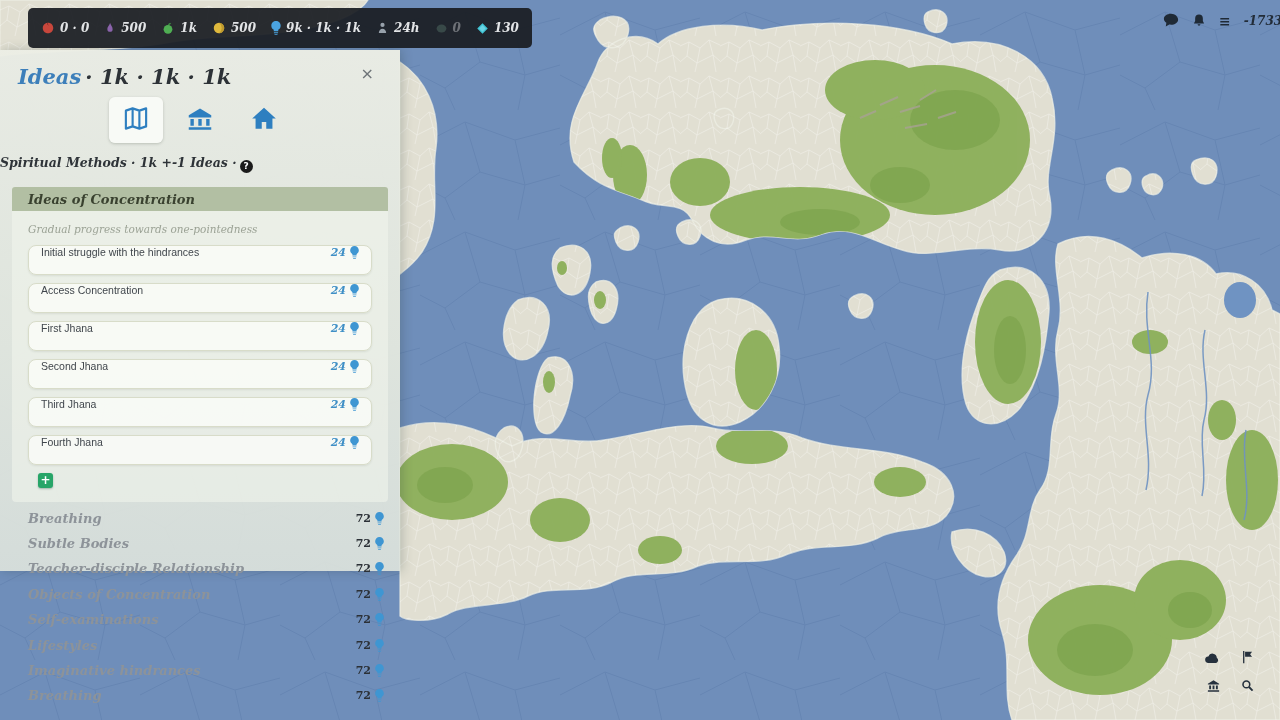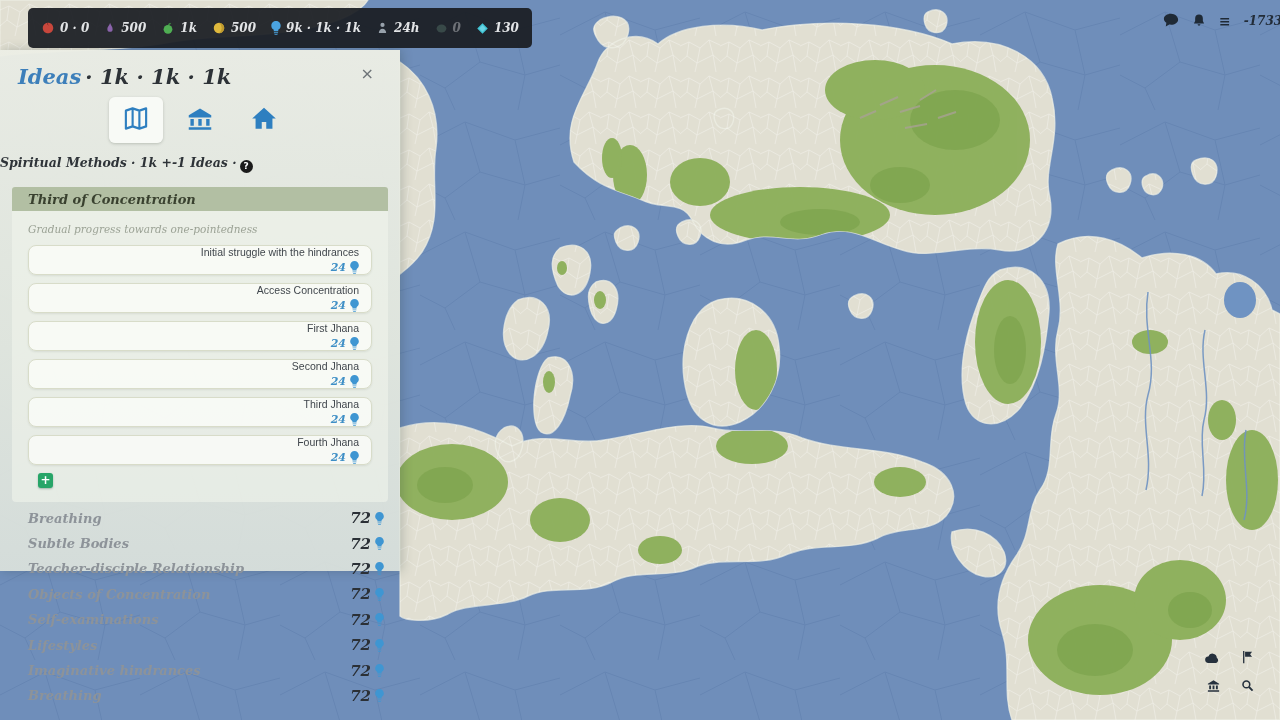--- a/index.html
+++ b/index.html
@@ -21,31 +21,31 @@
   .tab { width:54px; height:46px; display:flex; align-items:center; justify-content:center; border-radius:6px; cursor:pointer; }
   .tab.active { background:rgba(250,251,247,.92); box-shadow:0 1px 3px rgba(60,70,60,.25); }
   .tab svg { width:30px; height:27px; }
   .subheader { margin-top:12px; text-align:left; font-size:12.5px; font-weight:bold; font-style:italic; color:#2e3338; }
   .q-icon { display:inline-flex; width:13px; height:13px; border-radius:50%; background:#1b1b1b; color:#fff; font-family:"DejaVu Sans",sans-serif; font-size:9px; font-weight:bold; font-style:normal; align-items:center; justify-content:center; vertical-align:-2px; margin-left:3px; }
 
   .section { margin:14px 12px 0 12px; background:rgba(242,246,236,.55); border-radius:4px; padding-bottom:4px; }
   .section-band { background:#b2bfa3; border-radius:3px 3px 0 0; padding:5px 16px 4px; font-size:13px; font-weight:bold; font-style:italic; color:#39412f; }
   .section-sub { margin:12px 16px 0; font-size:10.5px; font-style:italic; color:#9ba295; }
   .idea-items { padding:10px 16px 0; }
-  .idea-item { height:30px; margin-bottom:8px; background:rgba(252,253,249,.75); border:1px solid #d8dcc9; border-radius:8px; display:flex; align-items:flex-end; justify-content:space-between; padding:0 12px; box-shadow:0 1px 2px rgba(90,100,80,.12); cursor:pointer;flex-direction:column; }
+  .idea-item { height:30px; margin-bottom:8px; background:rgba(252,253,249,.75); border:1px solid #d8dcc9; border-radius:8px; display:flex; align-items:flex-start; justify-content:space-between; padding:0 12px; box-shadow:0 1px 2px rgba(90,100,80,.12); cursor:pointer; }
   .idea-label { font-family:"Liberation Sans",sans-serif; font-size:10.5px; color:#40464c; }
   .valwrap { display:flex; align-items:center; gap:4px; }
   .idea-val { font-size:11px; font-weight:bold; font-style:italic; color:#3f8fc6; }
   .bulb { width:9px; height:13px; }
   .add-btn { margin:4px 0 10px 26px; width:15px; height:15px; background:#27a568; border-radius:3px; color:#fff; font-family:"DejaVu Sans",sans-serif; font-size:12px; font-weight:bold; display:flex; align-items:center; justify-content:center; line-height:1; cursor:pointer; box-shadow:0 1px 2px rgba(0,60,40,.3); }
 
   .cats { margin-top:4px; }
   .cat-row { height:25.4px; display:flex; align-items:center; justify-content:space-between; padding:0 16px 0 28px; cursor:pointer; }
   .cat-label { font-size:13px; font-weight:bold; font-style:italic; color:#8d9399; }
-  .cat-val { font-size:15px; font-weight:bold; font-style:italic; color:#2b3036; }
+  .cat-val { font-size:11px; font-weight:bold; color:#2b3036; }
 
   
   .top-bar { position:absolute; left:28px; top:8px; height:40px; display:flex; align-items:center; gap:15px; background:rgba(26,29,34,.93); border-radius:5px; padding:0 13px; }
   .res { display:flex; align-items:center; gap:5px; }
   .res-val { font-size:12px; font-weight:bold; font-style:italic; color:#e2e4e6; white-space:nowrap; }
   .res svg { display:block; }
   .res.dim { opacity:.4; }
 
   
   .hud-tr { position:absolute; left:1163px; top:13px; display:flex; align-items:center; gap:13px; color:#1f2a36; }
@@ -175,21 +175,21 @@
           </svg>
         </span>
       </div>
     </div>
 
     <div class="subheader">
       <span>Spiritual Methods · 1k +-1 Ideas ·</span><span class="q-icon">?</span>
     </div>
 
     <div class="section">
-      <div class="section-band">Third of Concentration</div>
+      <div class="section-band">Ideas of Concentration</div>
       <div class="section-sub">Gradual progress towards one-pointedness</div>
       <div class="idea-items">
         <div class="idea-item">
           <span class="idea-label">Initial struggle with the hindrances</span>
           <span class="valwrap">
               <span class="idea-val">24</span>
               <svg class="bulb" viewBox="0 0 10 15" fill="#3f96d2">
                 <path d="M5 0 C2.2 0 0 2.2 0 5 c0 1.9 1 3.5 2.6 4.4 V11 h4.8 V9.4 C9 8.5 10 6.9 10 5 c0-2.8-2.2-5-5-5 Z M2.8 12 h4.4 v1 H2.8 Z M3.4 13.8 h3.2 v1 H3.4 Z"></path>
               </svg>
             </span>

